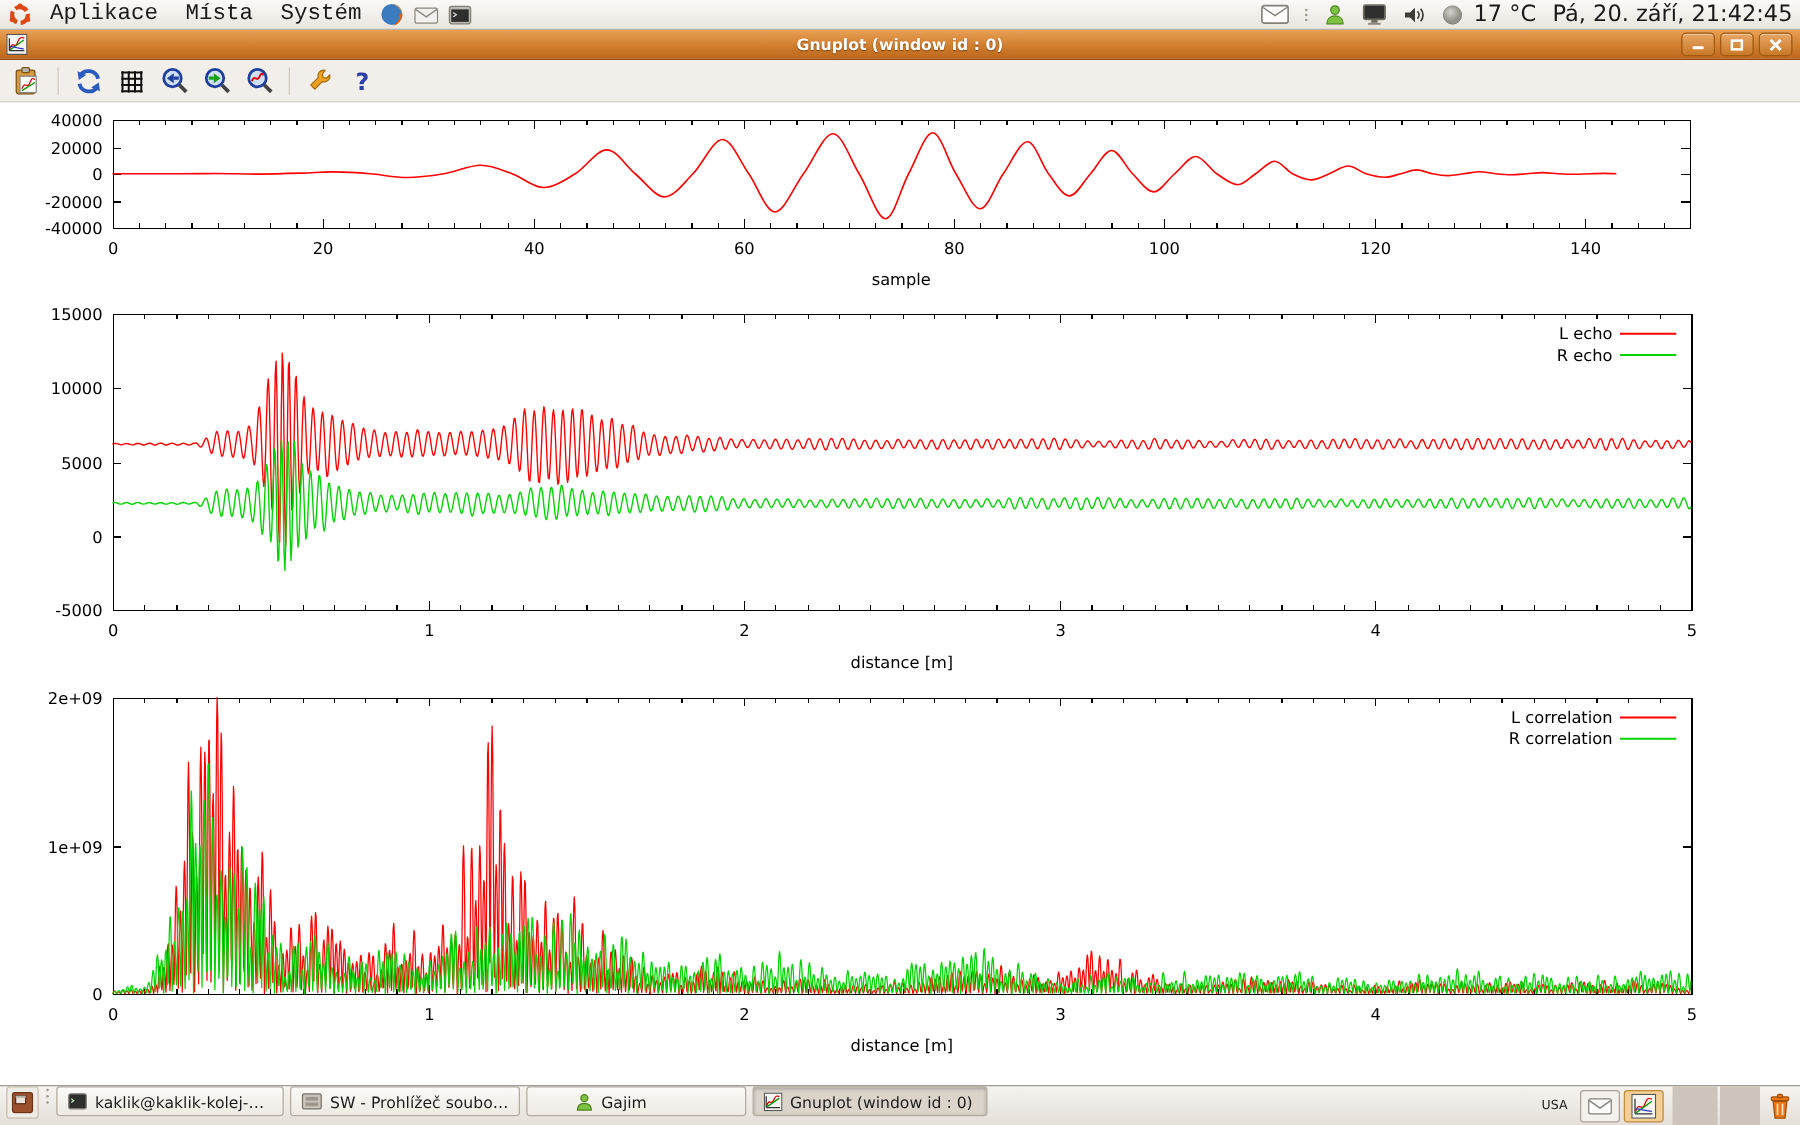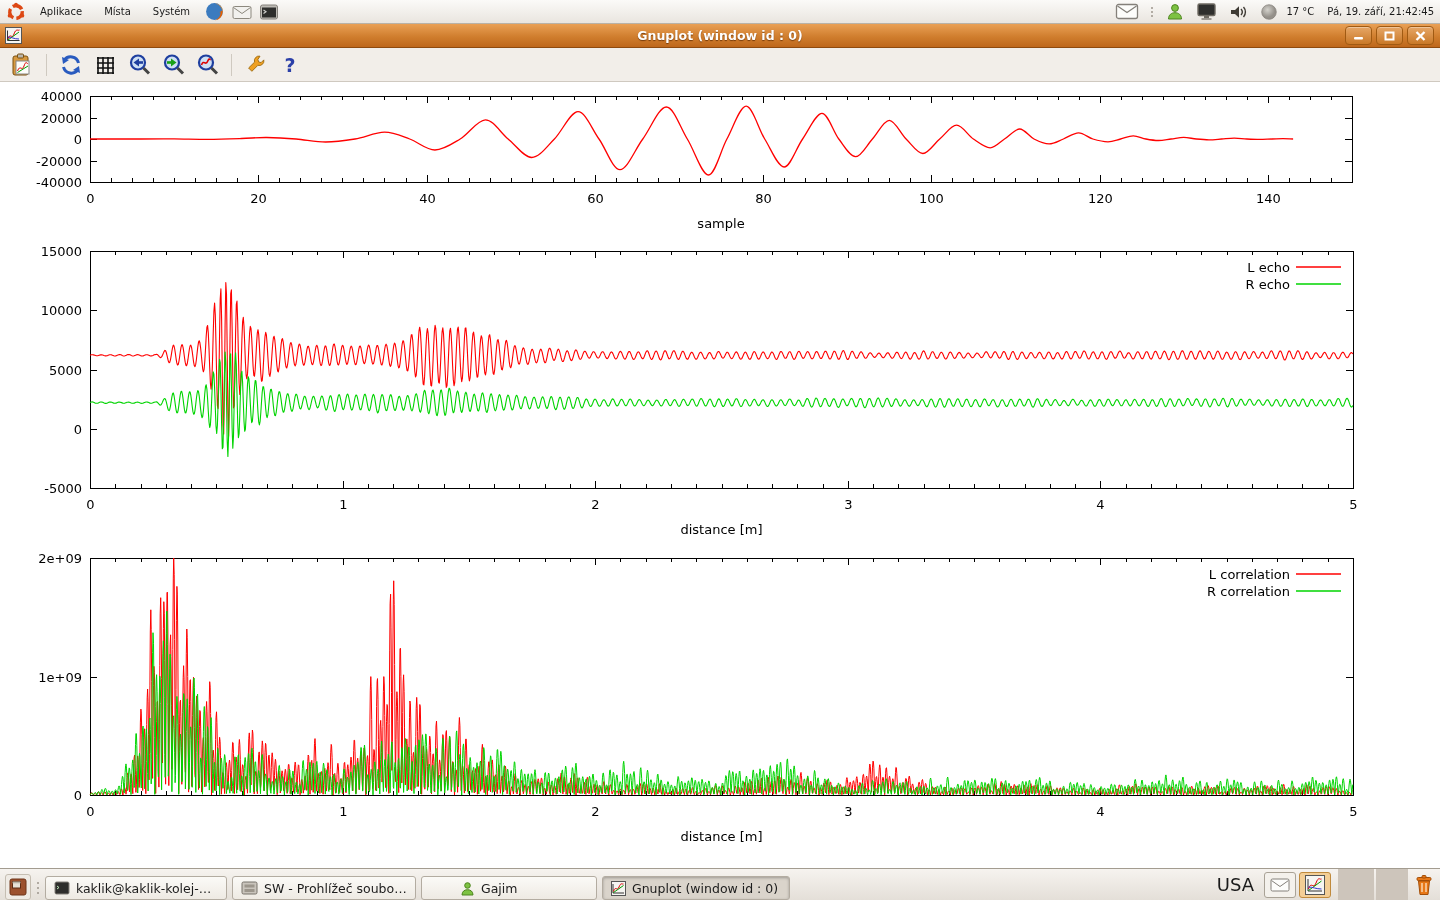--- a/index.html
+++ b/index.html
@@ -3,24 +3,24 @@
 <meta charset="utf-8">
 <style>
   html,body{margin:0;padding:0;}
   body{width:1440px;height:900px;position:relative;overflow:hidden;
        background:#EDE9E3;font-family:"DejaVu Sans",sans-serif;}
 
   
   #top-panel{position:absolute;left:0;top:0;width:1440px;height:24px;
     background:linear-gradient(#FBFAF8,#E9E5DF);border-bottom:1px solid #B9B2A6;
     display:flex;align-items:center;box-sizing:border-box;}
-  .menu-item{font-size:10px;color:#1a1a1a;padding:0 11px;line-height:23px;cursor:default;}
+  .menu-item{font-size:18px;color:#1a1a1a;padding:0 11px;line-height:23px;cursor:default;font-family:Liberation Mono, monospace;}
   .panel-icon{display:flex;align-items:center;justify-content:center;margin:0 3px;}
   #panel-right{margin-left:auto;display:flex;align-items:center;padding-right:6px;gap:5px;}
-  .panel-text{font-size:10px;color:#1a1a1a;white-space:nowrap;}
+  .panel-text{font-size:18px;color:#1a1a1a;white-space:nowrap;}
 
   
   #titlebar{position:absolute;left:0;top:24px;width:1440px;height:24px;
     background:linear-gradient(180deg,#E9A055 0%,#D07E2E 55%,#BE671B 100%);
     border-bottom:1px solid #8F4A0E;display:flex;align-items:center;box-sizing:border-box;}
   #titlebar .tb-title{position:absolute;left:0;right:0;text-align:center;
     color:#fff;font-weight:bold;font-size:12.5px;text-shadow:0 1px 1px rgba(90,40,0,.75);}
   .win-btns{margin-left:auto;display:flex;gap:4px;padding-right:6px;z-index:2;}
   .win-btn{width:25px;height:17px;border:1px solid #A05A12;border-radius:4px;
     background:linear-gradient(#E7A767,#C97827);display:flex;align-items:center;justify-content:center;
@@ -34,32 +34,32 @@
   .tool-btn{width:28px;height:28px;display:flex;align-items:center;justify-content:center;border-radius:3px;}
   .tool-sep{width:1px;height:22px;background:#CFC9C0;margin:0 4px;}
 
   
   #canvas{position:absolute;left:0;top:82px;width:1440px;height:786px;background:#ffffff;}
   #plots{position:absolute;left:0;top:0;}
 
   
   #taskbar{position:absolute;left:0;top:868px;width:1440px;height:32px;
     background:linear-gradient(#F6F3EF,#E4DFD8);border-top:1px solid #A39C90;
-    box-sizing:border-box;display:flex;align-items:flex-end;}
+    box-sizing:border-box;display:flex;align-items:flex-start;}
   #show-desktop{width:24px;height:24px;margin-left:5px;border:1px solid #C5BEB2;border-radius:3px;
     display:flex;align-items:center;justify-content:center;background:#EFEBE5;}
   .tb-grip{margin:0 5px;}
   .task{height:24px;border:1px solid #B3ACA1;border-radius:3px;
     background:linear-gradient(#FBFAF7,#EEEAE3);display:flex;align-items:center;gap:6px;
     padding:0 8px;font-size:12.5px;color:#1c1c1c;box-sizing:border-box;margin-right:5px;
     overflow:hidden;white-space:nowrap;}
   .task .lbl{overflow:hidden;text-overflow:ellipsis;}
   .task.active{background:#DAD4CB;box-shadow:inset 0 1px 3px rgba(0,0,0,.28);}
   #tb-right{margin-left:auto;display:flex;align-items:center;height:100%;}
-  #kb-layout{font-size:18px;color:#1a1a1a;margin-right:10px;}
+  #kb-layout{font-size:10px;color:#1a1a1a;margin-right:10px;}
   .tray-box{width:30px;height:24px;border:1px solid #A9A296;border-radius:3px;background:#F4F1EC;
     display:flex;align-items:center;justify-content:center;margin-right:3px;}
   .tray-box.active{background:#F3CE96;border-color:#C08A3C;}
   .tb-dark{height:100%;background:#CDC5BB;}
   #trash-btn{width:26px;height:28px;display:flex;align-items:center;justify-content:center;margin:0 3px;}
 </style>
 </head>
 <body>
 
 <div id="top-panel">
@@ -133,21 +133,21 @@
           <defs>
             <radialGradient id="wg" cx="40%" cy="35%">
               <stop offset="0%" stop-color="#D4D2CC"></stop>
               <stop offset="100%" stop-color="#94908A"></stop>
             </radialGradient>
           </defs>
           <circle cx="9" cy="9" r="7.3" fill="url(#wg)" stroke="#84807A" stroke-width=".7"></circle>
         </svg>
     </span>
     <span class="panel-text">17 °C</span>
-    <span class="panel-text" style="margin-left:8px;">Pá, 19. září, 21:42:45</span>
+    <span class="panel-text" style="margin-left:8px;">Pá, 20. září, 21:42:45</span>
   </div>
 </div>
 
 <div id="titlebar">
   <span id="win-icon" class="panel-icon">
     <svg width="17" height="17">
         <rect x=".5" y=".5" width="16" height="16" fill="#F6F5F2" stroke="#555"></rect>
         <path d="M2.5 13.5 h12 M2.5 13.5 v-10" stroke="#333" fill="none"></path>
         <path d="M3 12 C5 5 7 13 9 7 S13 4 14.5 3" stroke="#d00" fill="none"></path>
         <path d="M3 13 L14 5" stroke="#090" fill="none"></path>

